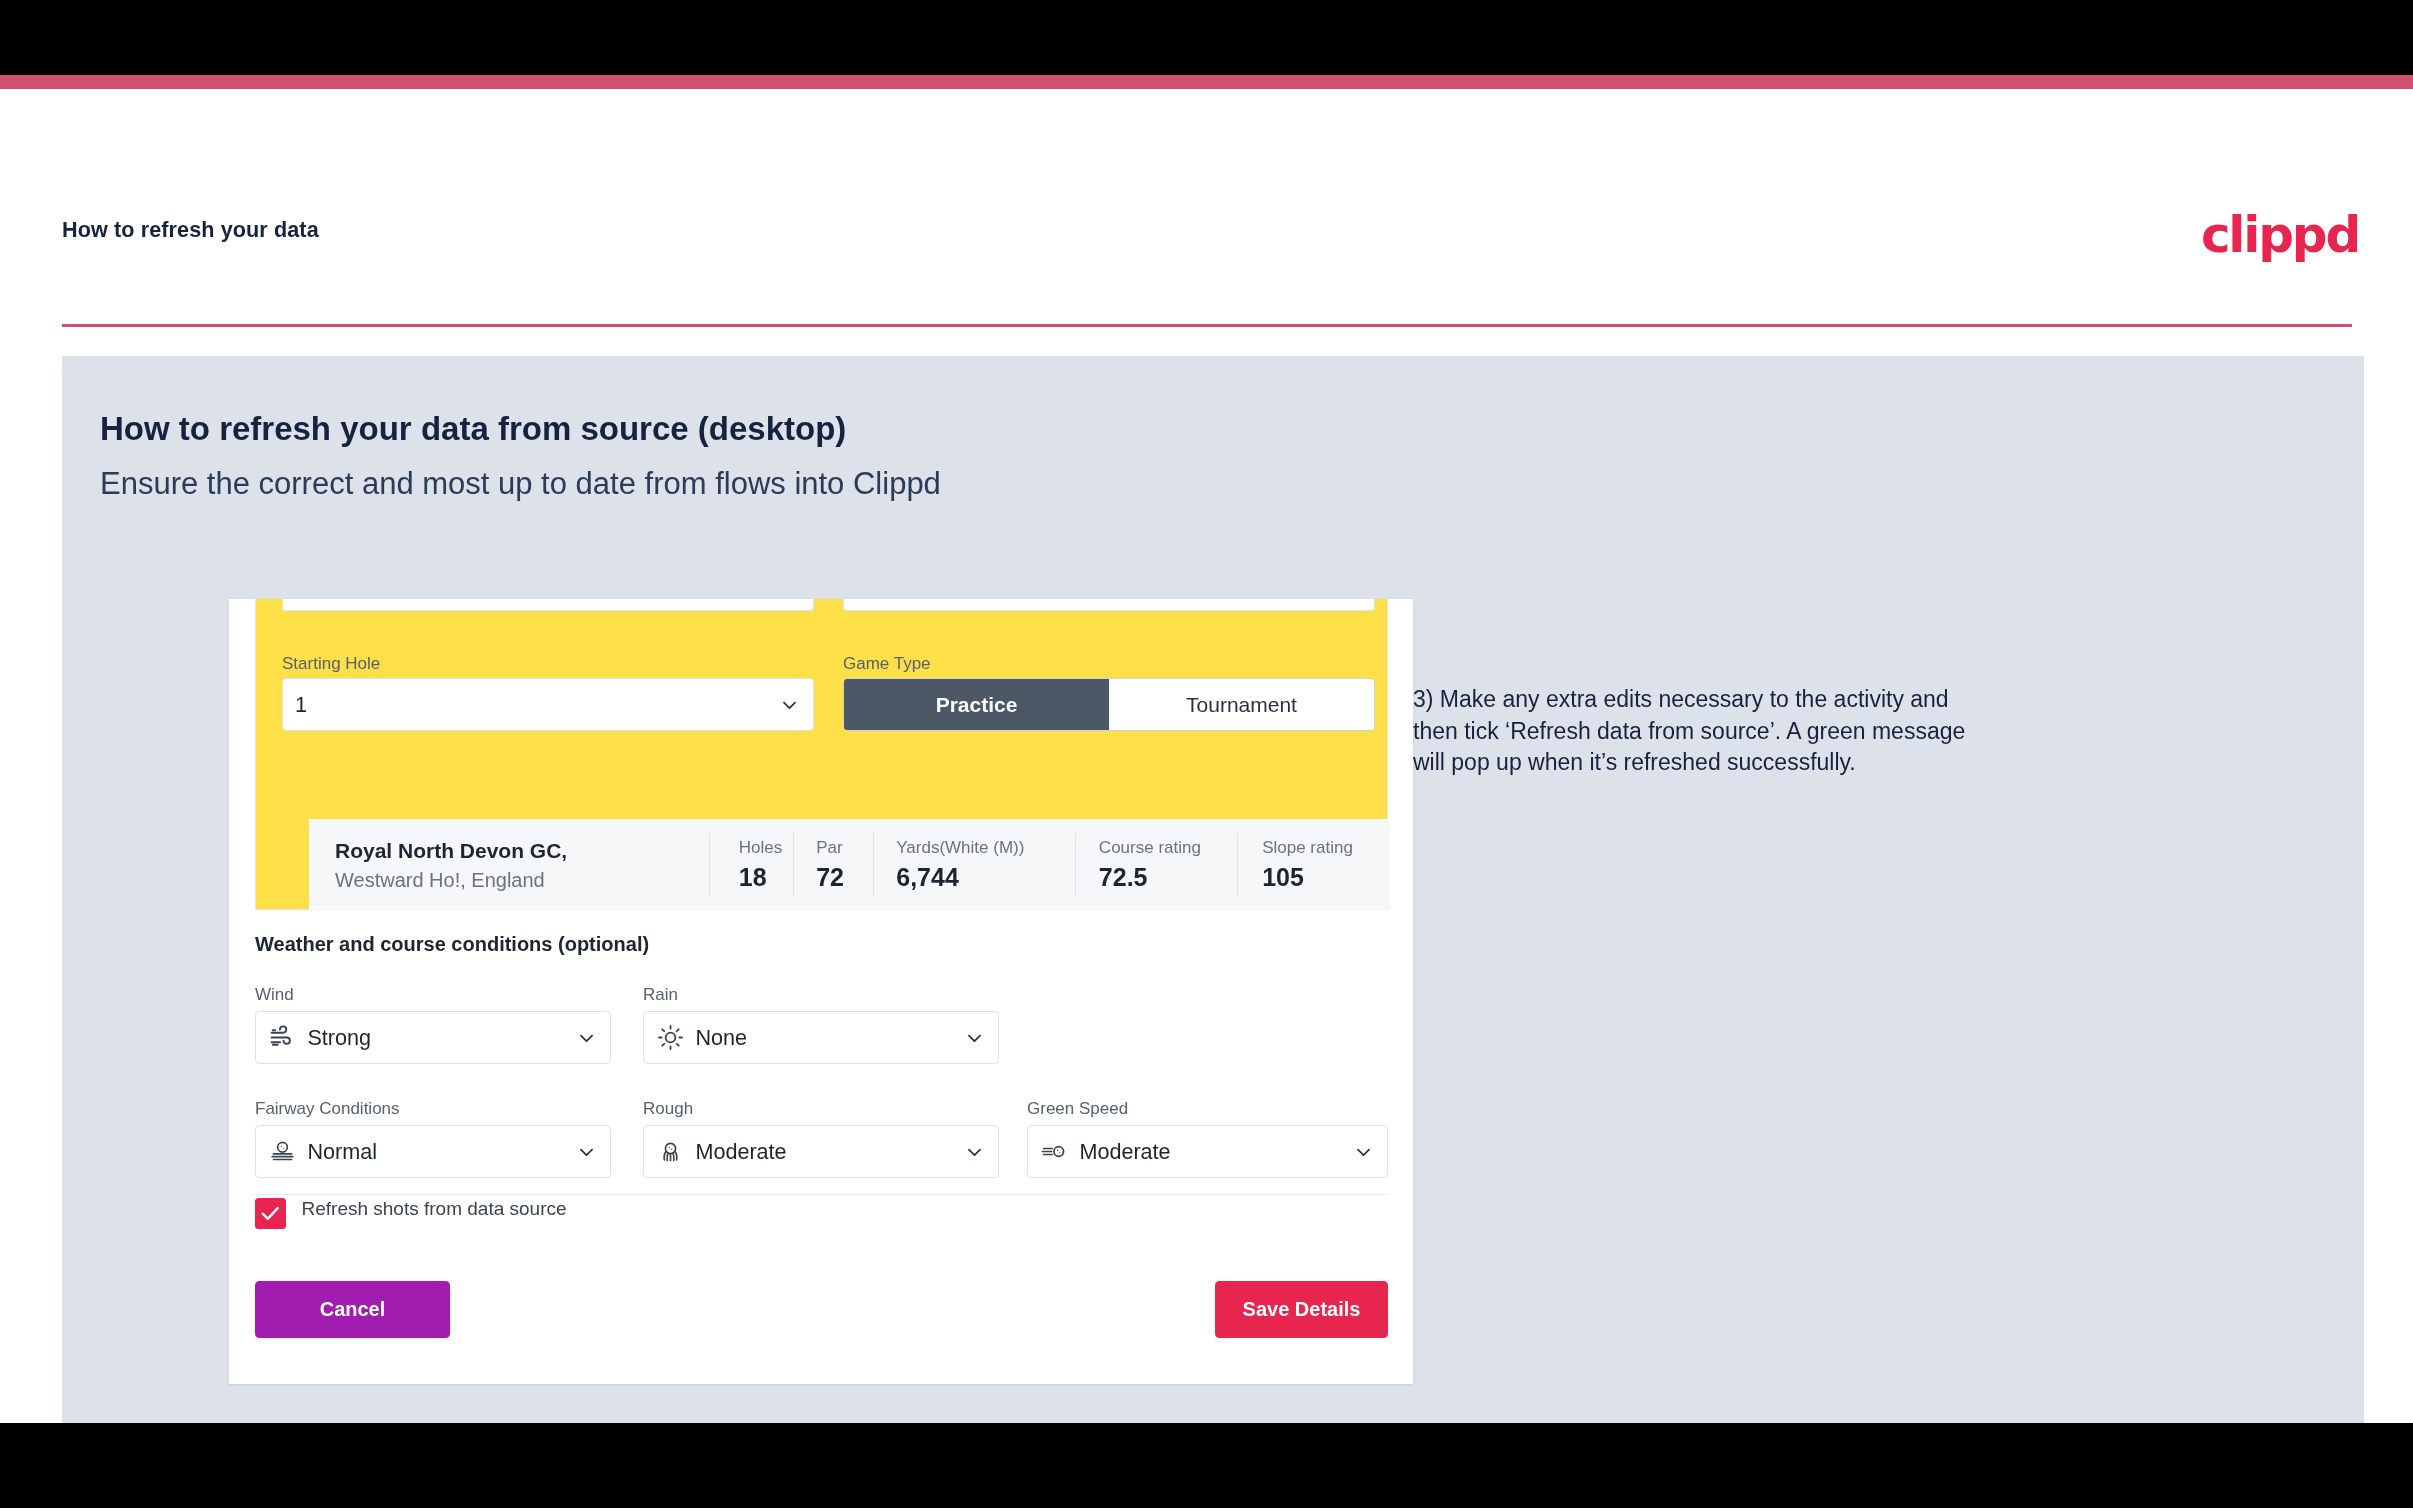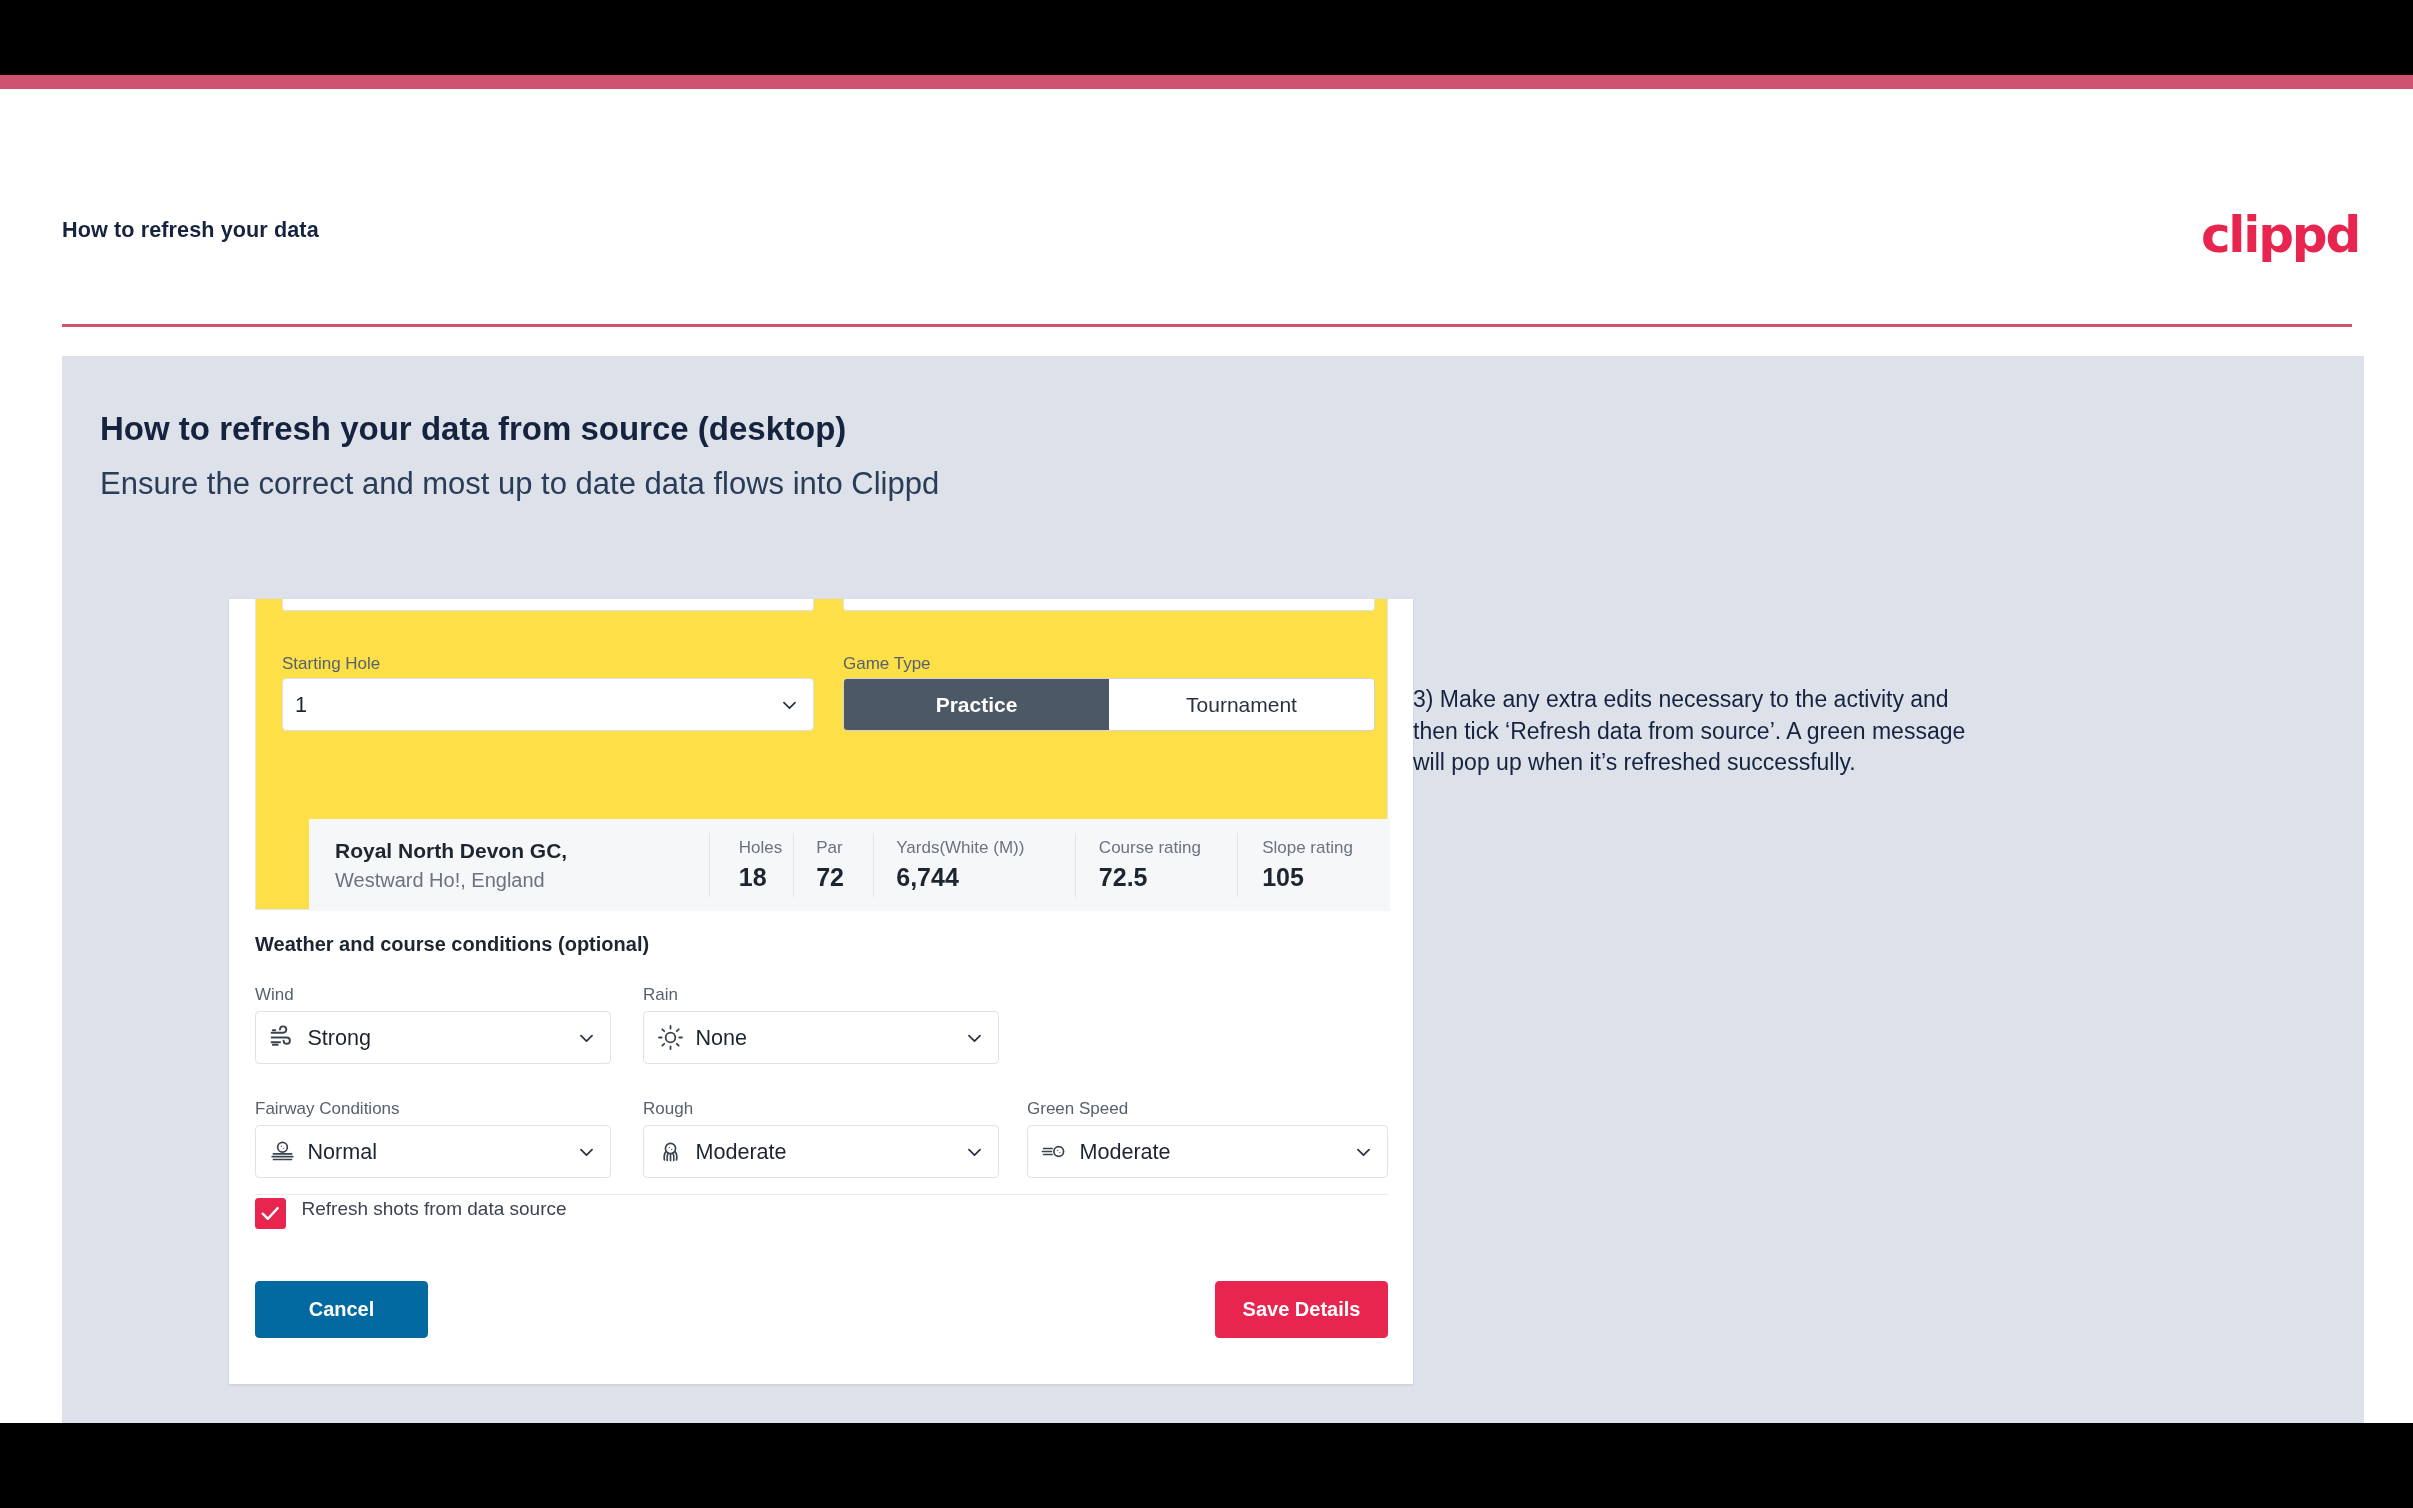--- a/index.html
+++ b/index.html
@@ -139,21 +139,21 @@
     display:flex; align-items:center; justify-content:center;
   }
   .cblabel { font-size:19px; color:#3b4350; margin-left:15.5px; }
 
   
   .btn {
     position:absolute; height:57px; border-radius:4.3px;
     display:flex; align-items:center; justify-content:center;
     font-size:20px; font-weight:bold; color:#fff;
   }
-  .btn-cancel { left:26px; top:682px; width:173px; background:#0369a1; }
+  .btn-cancel { left:26px; top:682px; width:195px; background:#a21caf; }
   .btn-save   { left:986px; top:682px; width:173px; background:#e8254f; }
 
   .copyright {
     position:absolute; left:62px; top:1369px;
     font-size:21px; color:#9aa1ab;
   }
 
   svg { display:block; }
 </style>
 </head>
@@ -165,21 +165,21 @@
   <div class="rose-rule"></div>
 
   <div class="page">
 
     <div class="hdr-title">How to refresh your data</div>
     <div class="logo">clippd</div>
     <div class="hdr-rule"></div>
 
     <div class="panel">
       <div class="panel-title">How to refresh your data from source (desktop)</div>
-      <div class="panel-sub">Ensure the correct and most up to date data flows into Clippd</div>
+      <div class="panel-sub">Ensure the correct and most up to date from flows into Clippd</div>
     </div>
 
     <div class="instruction">3) Make any extra edits necessary to the activity and then tick ‘Refresh data from source’. A green message will pop up when it’s refreshed successfully.</div>
 
     <div class="card">
 
       <div class="modal-body">
         <div class="field-stub a"></div>
         <div class="field-stub b"></div>
 

